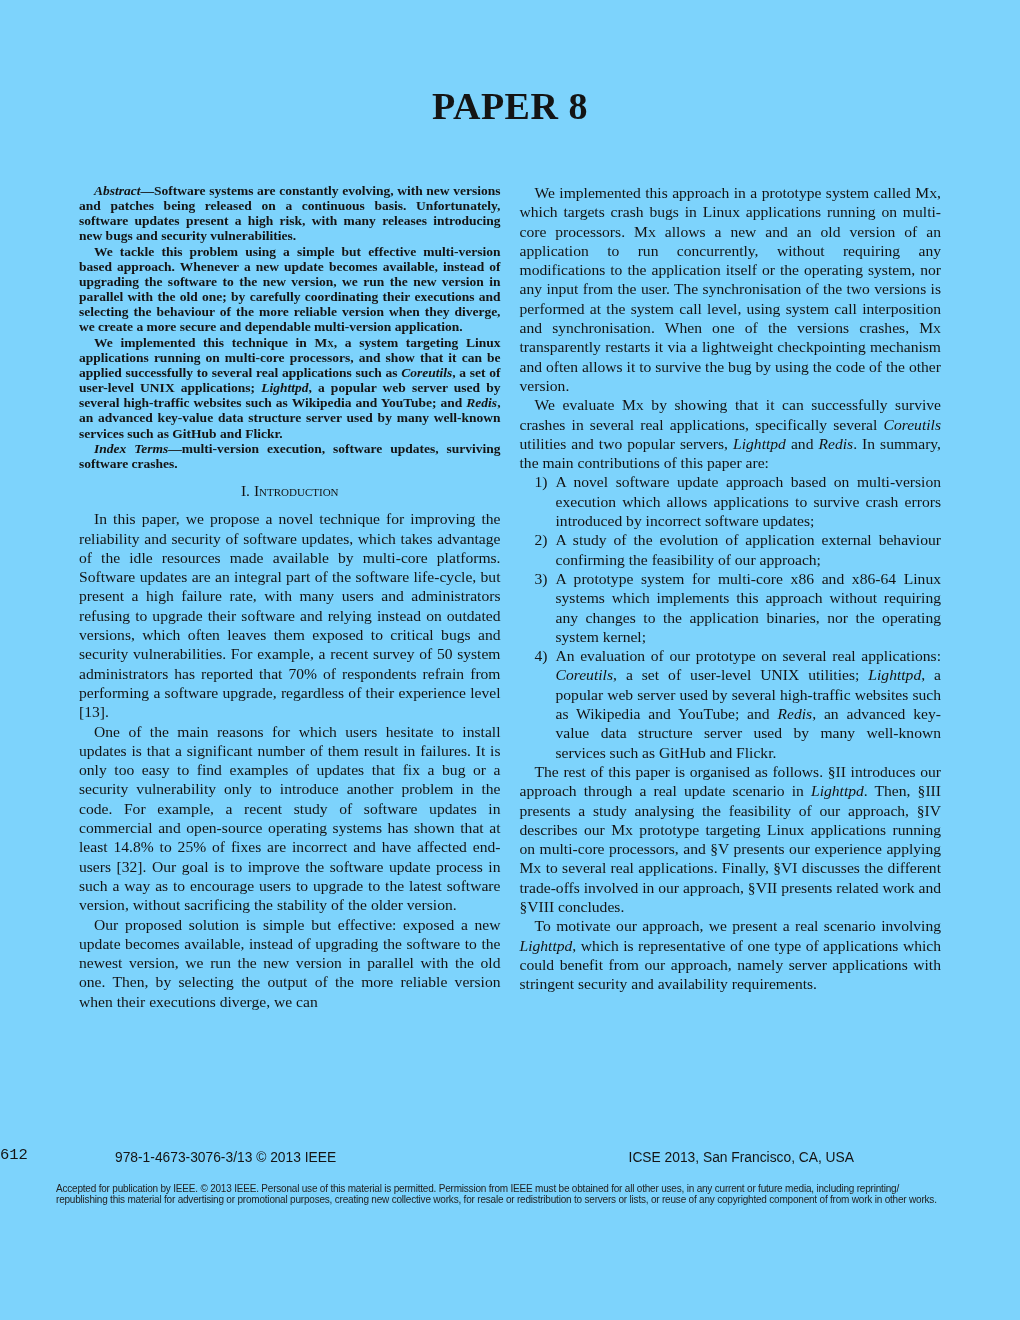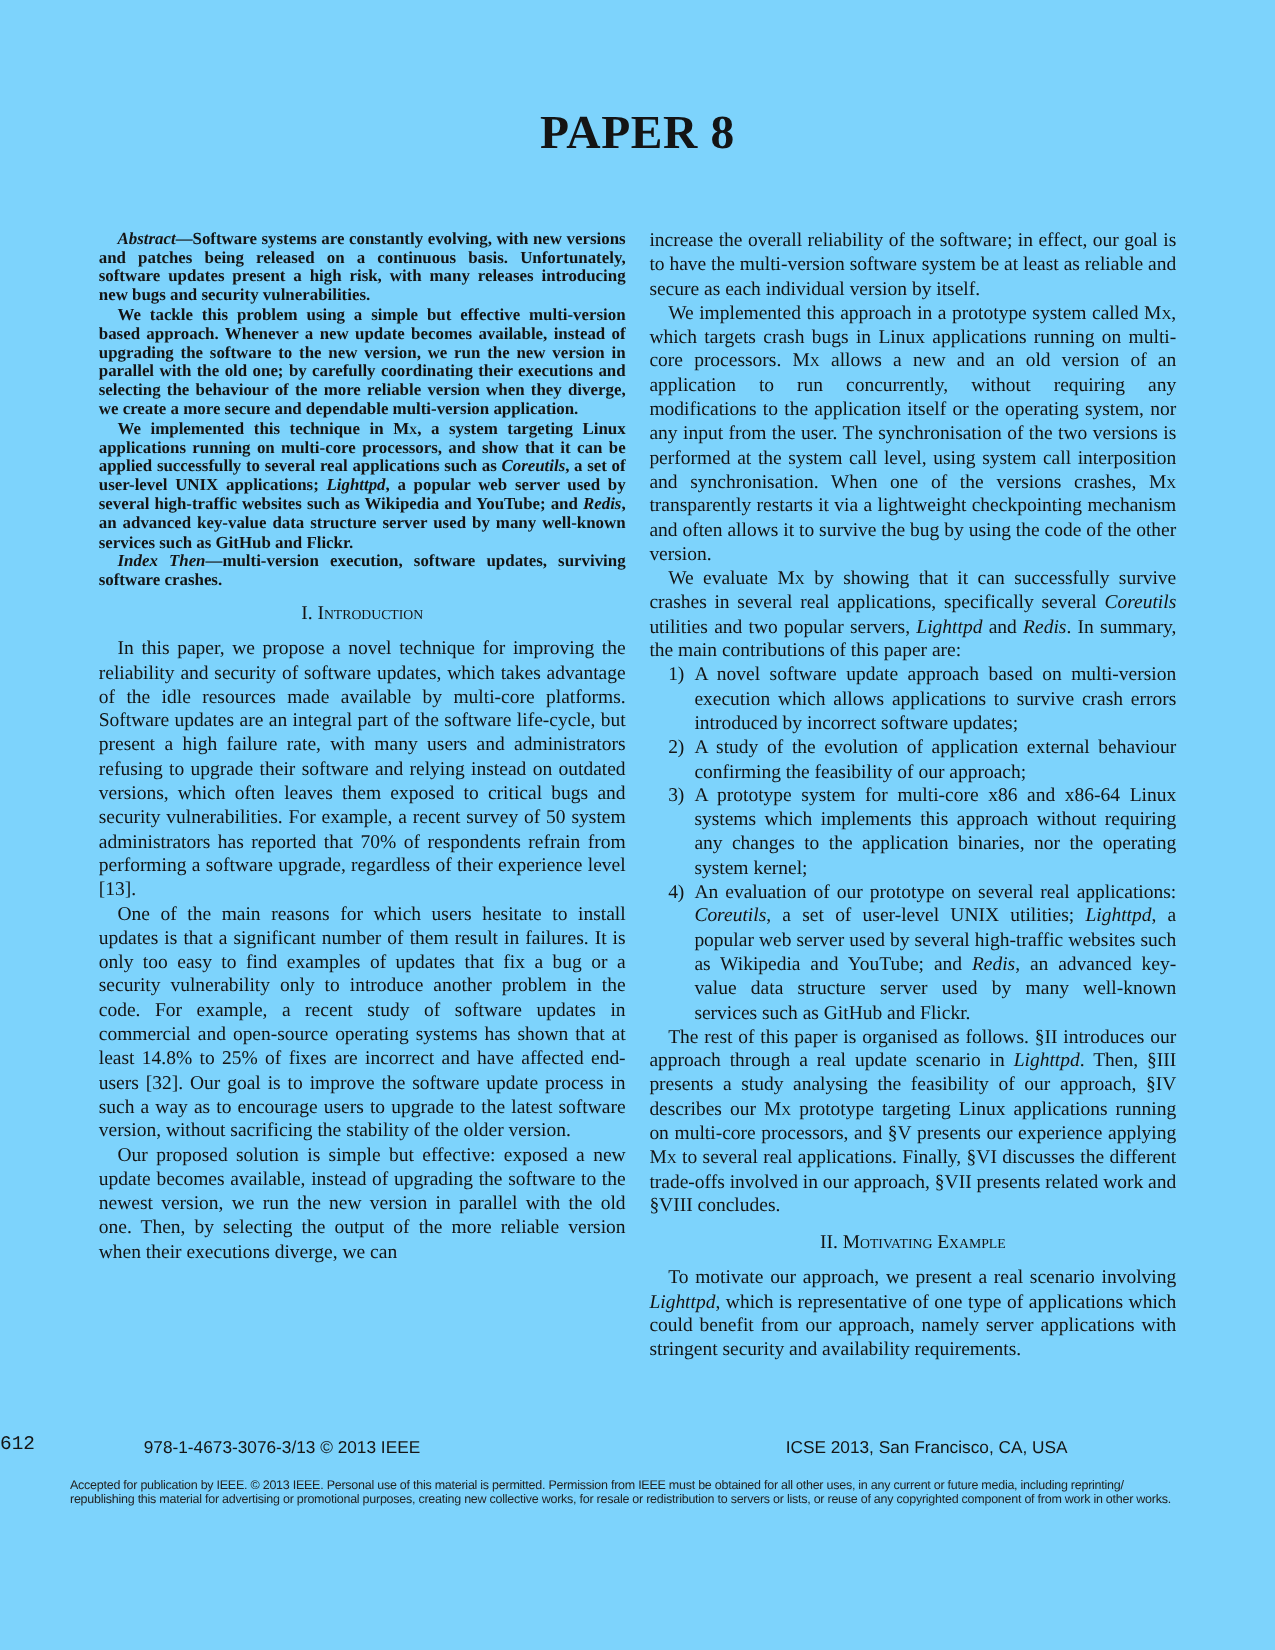--- a/index.html
+++ b/index.html
@@ -102,31 +102,30 @@
 <div class="page">
 
   <h1 class="title">PAPER 8</h1>
 
   <div class="columns">
 
     <div class="col">
       <p class="abs indent"><span class="seg-i">Abstract</span><span>—Software systems are constantly evolving, with new versions and patches being released on a continuous basis. Unfortunately, software updates present a high risk, with many releases introducing new bugs and security vulnerabilities.</span></p>
       <p class="abs indent"><span>We tackle this problem using a simple but effective multi-version based approach. Whenever a new update becomes available, instead of upgrading the software to the new version, we run the new version in parallel with the old one; by carefully coordinating their executions and selecting the behaviour of the more reliable version when they diverge, we create a more secure and dependable multi-version application.</span></p>
       <p class="abs indent"><span>We implemented this technique in </span><span class="seg-sc">Mx</span><span>, a system targeting Linux applications running on multi-core processors, and show that it can be applied successfully to several real applications such as </span><span class="seg-i">Coreutils</span><span>, a set of user-level UNIX applications; </span><span class="seg-i">Lighttpd</span><span>, a popular web server used by several high-traffic websites such as Wikipedia and YouTube; and </span><span class="seg-i">Redis</span><span>, an advanced key-value data structure server used by many well-known services such as GitHub and Flickr.</span></p>
-      <p class="abs indent"><span class="seg-i">Index Then</span><span>—multi-version execution, software updates, surviving software crashes.</span></p>
+      <p class="abs indent"><span class="seg-i">Index Terms</span><span>—multi-version execution, software updates, surviving software crashes.</span></p>
 
       <h2 class="sec"><span>I.  </span><span class="seg-sc">Introduction</span></h2>
 
       <p class="body indent"><span>In this paper, we propose a novel technique for improving the reliability and security of software updates, which takes advantage of the idle resources made available by multi-core platforms. Software updates are an integral part of the software life-cycle, but present a high failure rate, with many users and administrators refusing to upgrade their software and relying instead on outdated versions, which often leaves them exposed to critical bugs and security vulnerabilities. For example, a recent survey of 50 system administrators has reported that 70% of respondents refrain from performing a software upgrade, regardless of their experience level [13].</span></p>
       <p class="body indent"><span>One of the main reasons for which users hesitate to install updates is that a significant number of them result in failures. It is only too easy to find examples of updates that fix a bug or a security vulnerability only to introduce another problem in the code. For example, a recent study of software updates in commercial and open-source operating systems has shown that at least 14.8% to 25% of fixes are incorrect and have affected end-users [32]. Our goal is to improve the software update process in such a way as to encourage users to upgrade to the latest software version, without sacrificing the stability of the older version.</span></p>
       <p class="body indent"><span>Our proposed solution is simple but effective: exposed a new update becomes available, instead of upgrading the software to the newest version, we run the new version in parallel with the old one. Then, by selecting the output of the more reliable version when their executions diverge, we can</span></p>
     </div>
 
     <div class="col">
-      <p class="body"><span>increase the overall reliability of the software; in effect, our goal is to have the multi-version software system be at least as reliable and secure as each individual version by itself.</span></p>
       <p class="body indent"><span>We implemented this approach in a prototype system called </span><span class="seg-sc">Mx</span><span>, which targets crash bugs in Linux applications running on multi-core processors. </span><span class="seg-sc">Mx</span><span> allows a new and an old version of an application to run concurrently, without requiring any modifications to the application itself or the operating system, nor any input from the user. The synchronisation of the two versions is performed at the system call level, using system call interposition and synchronisation. When one of the versions crashes, </span><span class="seg-sc">Mx</span><span> transparently restarts it via a lightweight checkpointing mechanism and often allows it to survive the bug by using the code of the other version.</span></p>
       <p class="body indent"><span>We evaluate </span><span class="seg-sc">Mx</span><span> by showing that it can successfully survive crashes in several real applications, specifically several </span><span class="seg-i">Coreutils</span><span> utilities and two popular servers, </span><span class="seg-i">Lighttpd</span><span> and </span><span class="seg-i">Redis</span><span>. In summary, the main contributions of this paper are:</span></p>
 
       <div class="list">
         <div class="item">
           <span class="num">1)</span>
           <div class="item-body"><span>A novel software update approach based on multi-version execution which allows applications to survive crash errors introduced by incorrect software updates;</span></div>
         </div>
         <div class="item">
           <span class="num">2)</span>
@@ -137,21 +136,20 @@
           <div class="item-body"><span>A prototype system for multi-core x86 and x86-64 Linux systems which implements this approach without requiring any changes to the application binaries, nor the operating system kernel;</span></div>
         </div>
         <div class="item">
           <span class="num">4)</span>
           <div class="item-body"><span>An evaluation of our prototype on several real applications: </span><span class="seg-i">Coreutils</span><span>, a set of user-level UNIX utilities; </span><span class="seg-i">Lighttpd</span><span>, a popular web server used by several high-traffic websites such as Wikipedia and YouTube; and </span><span class="seg-i">Redis</span><span>, an advanced key-value data structure server used by many well-known services such as GitHub and Flickr.</span></div>
         </div>
       </div>
 
       <p class="body indent"><span>The rest of this paper is organised as follows. §II introduces our approach through a real update scenario in </span><span class="seg-i">Lighttpd</span><span>. Then, §III presents a study analysing the feasibility of our approach, §IV describes our </span><span class="seg-sc">Mx</span><span> prototype targeting Linux applications running on multi-core processors, and §V presents our experience applying </span><span class="seg-sc">Mx</span><span> to several real applications. Finally, §VI discusses the different trade-offs involved in our approach, §VII presents related work and §VIII concludes.</span></p>
 
-      <h2 class="sec"><span>II.  </span><span class="seg-sc">Motivating Example</span></h2>
 
       <p class="body indent"><span>To motivate our approach, we present a real scenario involving </span><span class="seg-i">Lighttpd</span><span>, which is representative of one type of applications which could benefit from our approach, namely server applications with stringent security and availability requirements.</span></p>
     </div>
 
   </div>
 
   <div class="footer-row">
     <span class="f-left">978-1-4673-3076-3/13 © 2013 IEEE</span>
     <span class="f-center">612</span>
     <span class="f-right">ICSE 2013, San Francisco, CA, USA</span>

